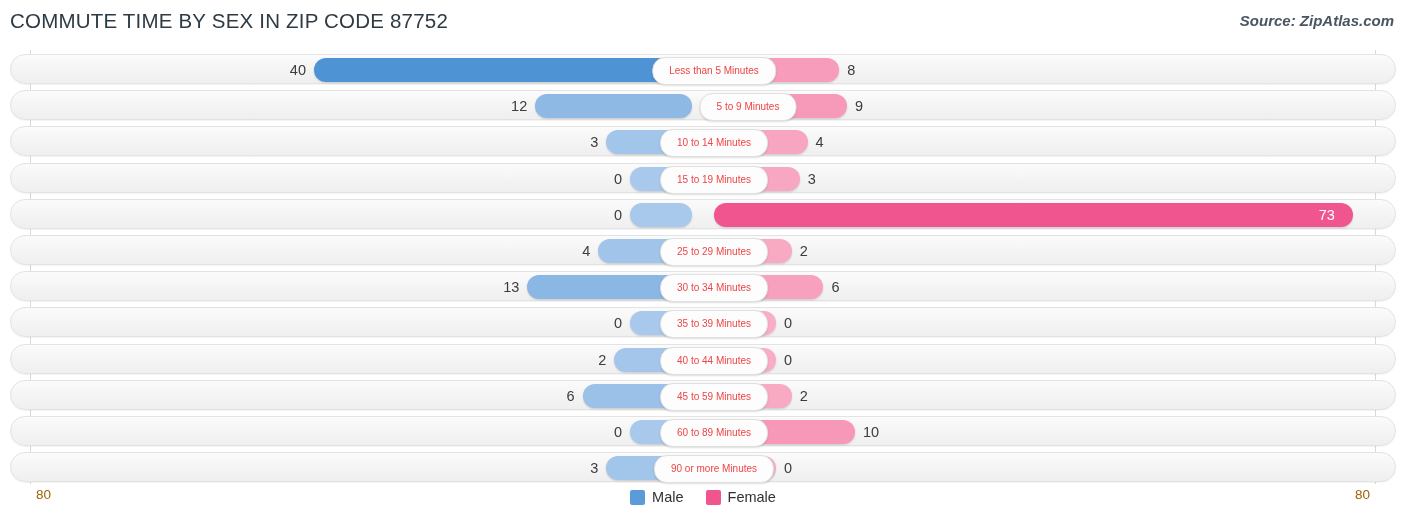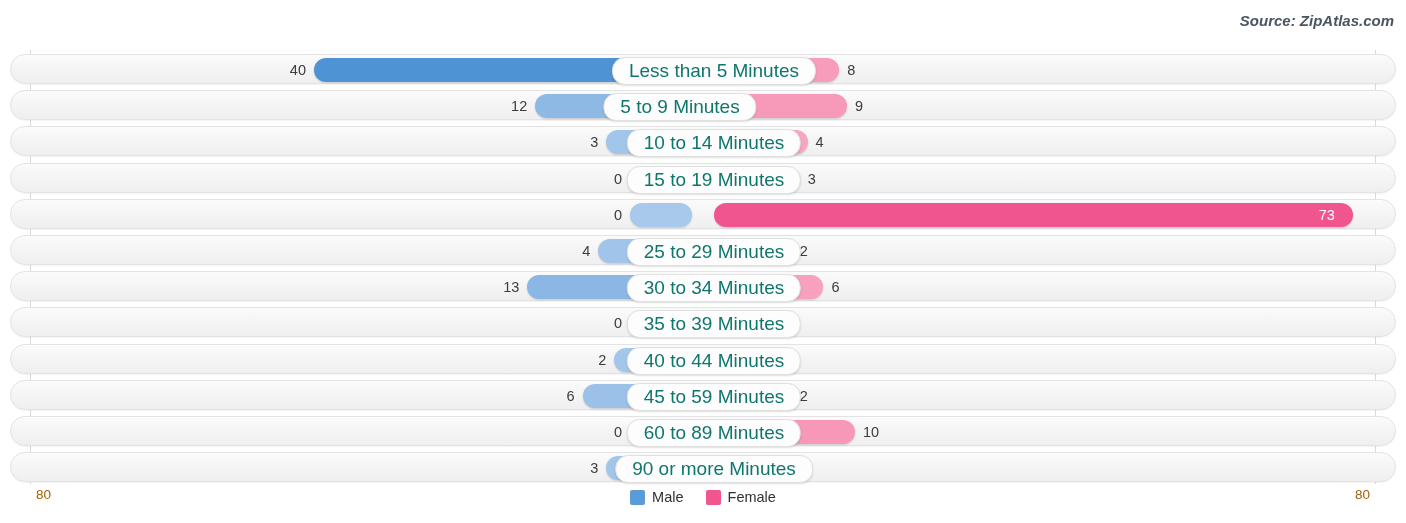--- a/index.html
+++ b/index.html
@@ -59,21 +59,21 @@
   .vlab.inside{color:#ffffff;}
 
   
   .pill{
     position:absolute;top:2px;left:50%;transform:translateX(-50%);
     height:26px;line-height:26px;
     padding:0 16px;
     background:#fdfdfd;
     border:1px solid #e0e0e0;
     border-radius:13px;
-    font-size:19px;color:#0f766e;white-space:nowrap;
+    font-size:10px;color:#ef4444;white-space:nowrap;
     box-shadow:0 1px 2px rgba(0,0,0,0.13);
     z-index:5;
   }
 
   
   .footer{position:absolute;left:0;top:484px;width:1406px;height:39px;}
   .tick{
     position:absolute;top:3px;font-size:13.5px;color:#a16207;
   }
   .tick-left{left:36px;}
@@ -85,39 +85,40 @@
   .lg{display:flex;align-items:center;gap:7px;}
   .sw{width:15px;height:15px;border-radius:2px;display:inline-block;}
   .lgt{font-size:14.5px;color:#2f3136;}
 </style>
 </head>
 <body>
 
 <div class="chart">
 
   <div class="hdr">
+    <div class="title">COMMUTE TIME BY SEX IN ZIP CODE 87752</div>
     <div class="source">Source: ZipAtlas.com</div>
   </div>
 
   <div class="plot" id="plot">
     <div class="axis-line axis-left"></div>
     <div class="axis-line axis-right"></div>
   <div class="row" style="top: 4px;">
         <div class="bar male" style="width: 378px; background: rgb(78, 147, 212);"></div>
         <div class="bar female" style="width: 125.2px; background: rgb(247, 156, 187);"></div>
         <div class="vlab male" style="right: 1089px;">40</div>
         <div class="vlab female" style="left: 836.2px;">8</div>
         <div class="pill" style="left: 703px;">Less than 5 Minutes</div>
       </div>
       <div class="row" style="top: 40.2px;">
         <div class="bar male" style="width: 156.8px; background: rgb(142, 185, 229);"></div>
         <div class="bar female" style="width: 133.1px; background: rgb(247, 154, 186);"></div>
         <div class="vlab male" style="right: 867.8px;">12</div>
         <div class="vlab female" style="left: 844.1px;">9</div>
-        <div class="pill" style="left: 669px;">5 to 9 Minutes</div>
+        <div class="pill" style="left: 737px;">5 to 9 Minutes</div>
       </div>
       <div class="row" style="top: 76.4px;">
         <div class="bar male" style="width: 85.7px; background: rgb(162, 197, 234);"></div>
         <div class="bar female" style="width: 93.6px; background: rgb(248, 165, 193);"></div>
         <div class="vlab male" style="right: 796.7px;">3</div>
         <div class="vlab female" style="left: 804.6px;">4</div>
         <div class="pill" style="left: 703px;">10 to 14 Minutes</div>
       </div>
       <div class="row" style="top: 112.6px;">
         <div class="bar male" style="width: 62px; background: rgb(169, 201, 236);"></div>

